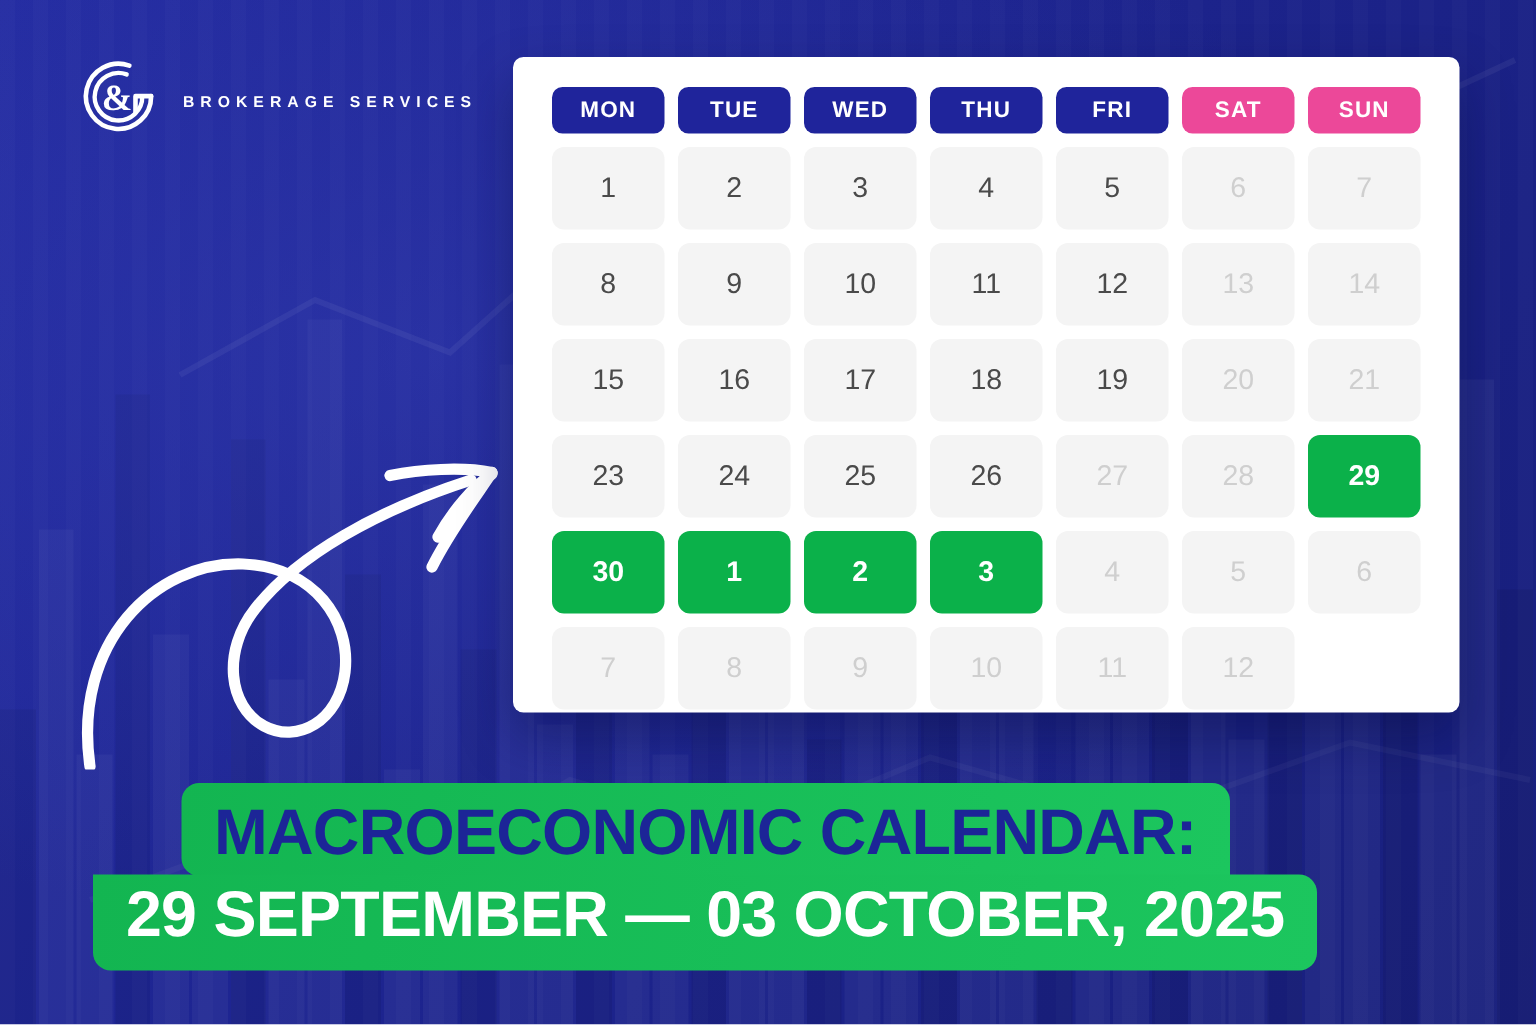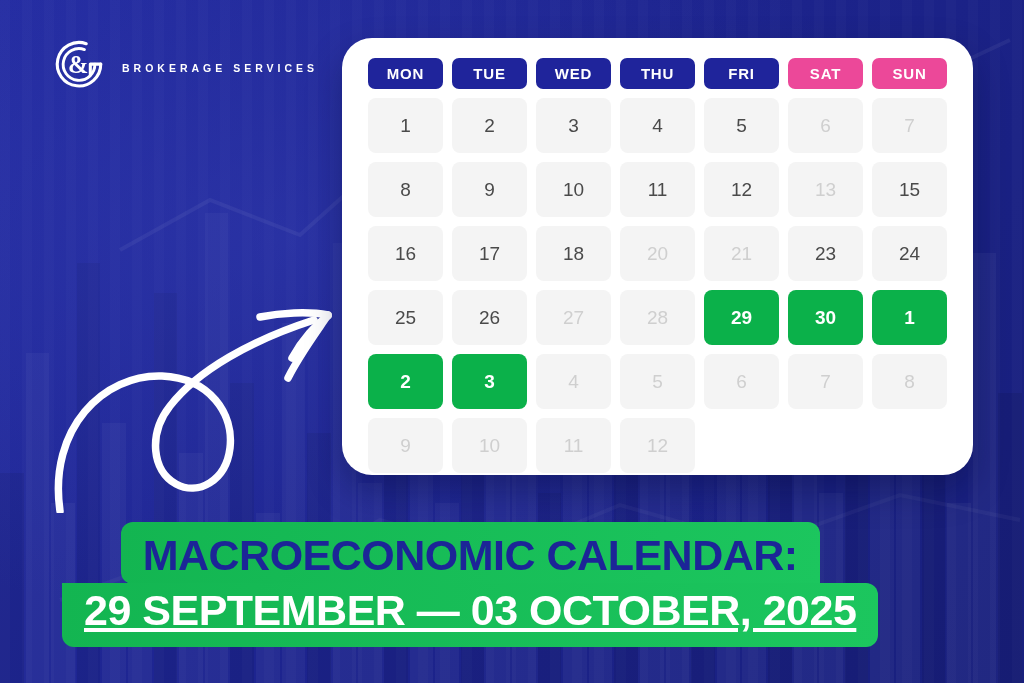--- a/index.html
+++ b/index.html
@@ -74,21 +74,21 @@
     left: 52px; top: 278px;
     width: 300px; height: 235px;
   }
 
   
   #calendar-card {
     position: absolute;
     left: 342px; top: 38px;
     width: 631px; height: 437px;
     background: #ffffff;
-    border-radius: 30px;
+    border-radius: 7px;
     box-shadow: 0 16px 34px rgba(5,10,60,0.38);
     padding: 20px 26px;
   }
   #calendar-grid {
     display: grid;
     grid-template-columns: repeat(7, 1fr);
     gap: 9px 9px;
   }
   .dow {
     height: 31px;
@@ -147,21 +147,20 @@
     font-weight: 700;
     letter-spacing: -0.5px;
     line-height: 1.02;
   }
   .title-line2 {
     color: #ffffff;
     font-size: 43px;
     font-weight: 700;
     letter-spacing: -0.5px;
     line-height: 1.02;
-    text-decoration: underline;
   }
 </style>
 </head>
 <body>
 
 <div id="stage">
 
   <div class="bg-layer">
     <div class="bg-stripes"></div>
     <div class="bg-bars" id="bg-bars">
@@ -250,24 +249,26 @@
         <div class="day">4</div>
         <div class="day">5</div>
         <div class="day muted">6</div>
         <div class="day muted">7</div>
         <div class="day">8</div>
         <div class="day">9</div>
         <div class="day">10</div>
         <div class="day">11</div>
         <div class="day">12</div>
         <div class="day muted">13</div>
+        <div class="day muted">14</div>
         <div class="day">15</div>
         <div class="day">16</div>
         <div class="day">17</div>
         <div class="day">18</div>
+        <div class="day">19</div>
         <div class="day muted">20</div>
         <div class="day muted">21</div>
         <div class="day">23</div>
         <div class="day">24</div>
         <div class="day">25</div>
         <div class="day">26</div>
         <div class="day muted">27</div>
         <div class="day muted">28</div>
         <div class="day active">29</div>
         <div class="day active">30</div>

